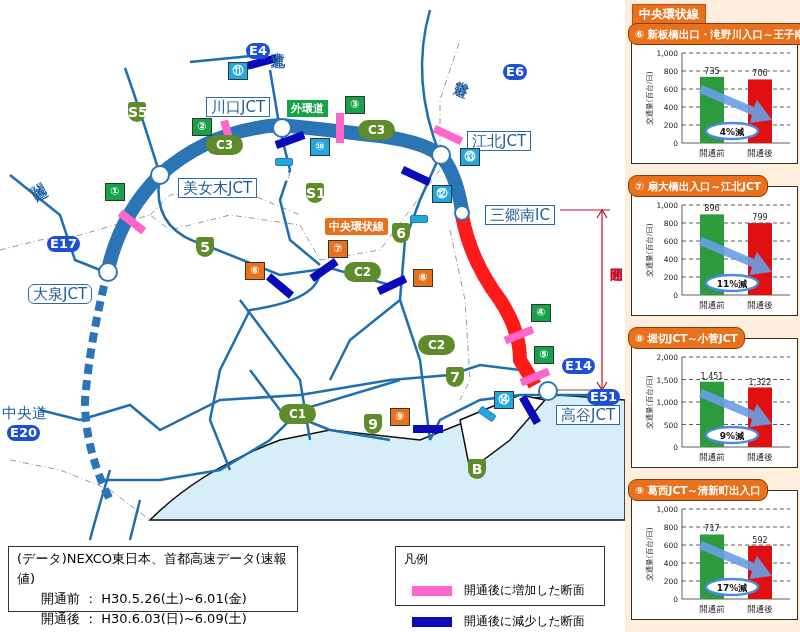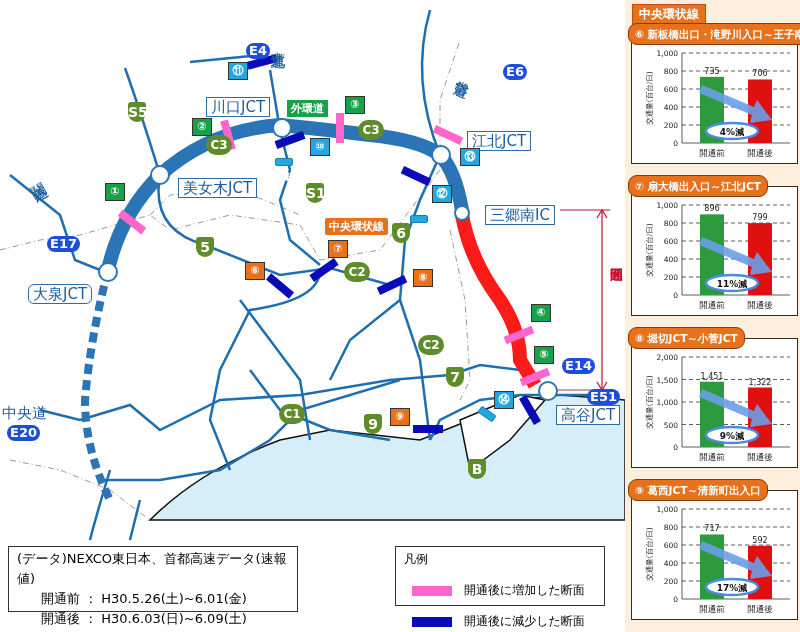--- a/index.html
+++ b/index.html
@@ -1,21 +1,21 @@
 <!DOCTYPE html>
 <html><head>
 <meta charset="utf-8">
 <style>
   html,body{margin:0;padding:0;}
   body{width:800px;height:632px;position:relative;overflow:hidden;background:#fff;font-family:"DejaVu Sans","Liberation Sans",sans-serif;}
   #map{position:absolute;left:0;top:0;width:625px;height:632px;}
   .lbl{position:absolute;background:#fff;border:1.5px solid #2b6ca8;color:#1f5d9a;font-size:15px;line-height:18px;padding:0 4px;white-space:nowrap;}
   .rt{position:absolute;color:#fff;font-weight:bold;font-size:13px;line-height:16px;padding:0 3px;border-radius:8px;background:#1d4ed8;white-space:nowrap;}
   .shield{position:absolute;color:#fff;font-weight:bold;font-size:14px;width:18px;height:20px;line-height:20px;text-align:center;background:#5e8c2a;border-radius:3px 3px 9px 9px;}
-  .ring{position:absolute;color:#fff;font-weight:bold;font-size:12px;width:26px;height:20px;line-height:20px;text-align:center;background:#5e8c2a;border-radius:10px;}
+  .ring{position:absolute;color:#fff;font-weight:bold;font-size:12px;width:37px;height:20px;line-height:20px;text-align:center;background:#5e8c2a;border-radius:10px;}
   .num{position:absolute;font-size:11px;color:#fff;font-weight:bold;width:18px;height:16px;line-height:16px;text-align:center;border:1px solid #333;}
   .num.g{background:#17a24a;} .num.o{background:#e8711c;} .num.c{background:#22a7e0;}
   .vt{position:absolute;writing-mode:vertical-rl;color:#1f5d9a;font-size:15px;letter-spacing:1px;}
   .vbox{position:absolute;writing-mode:vertical-rl;background:#22a7e0;color:#fff;font-size:10px;font-weight:bold;padding:3px 1px;border:1px solid #1a7fb0;border-radius:2px;}
   .otag{position:absolute;background:#e8711c;color:#fff;font-size:11px;font-weight:bold;padding:1px 4px;border-radius:2px;}
   .gtag{position:absolute;background:#17a24a;color:#fff;font-size:11px;font-weight:bold;padding:1px 4px;border-radius:0;}
   .note{position:absolute;left:8px;top:546px;width:290px;height:66px;border:1px solid #333;background:#fff;font-size:13px;line-height:20px;padding:2px 8px;box-sizing:border-box;}
   .note .indent{padding-left:24px;}
   .legend{position:absolute;left:395px;top:546px;width:210px;height:60px;border:1px solid #333;background:#fff;font-size:12px;padding:4px 8px;box-sizing:border-box;}
   .legend .row{display:flex;align-items:center;margin-top:14px;}

